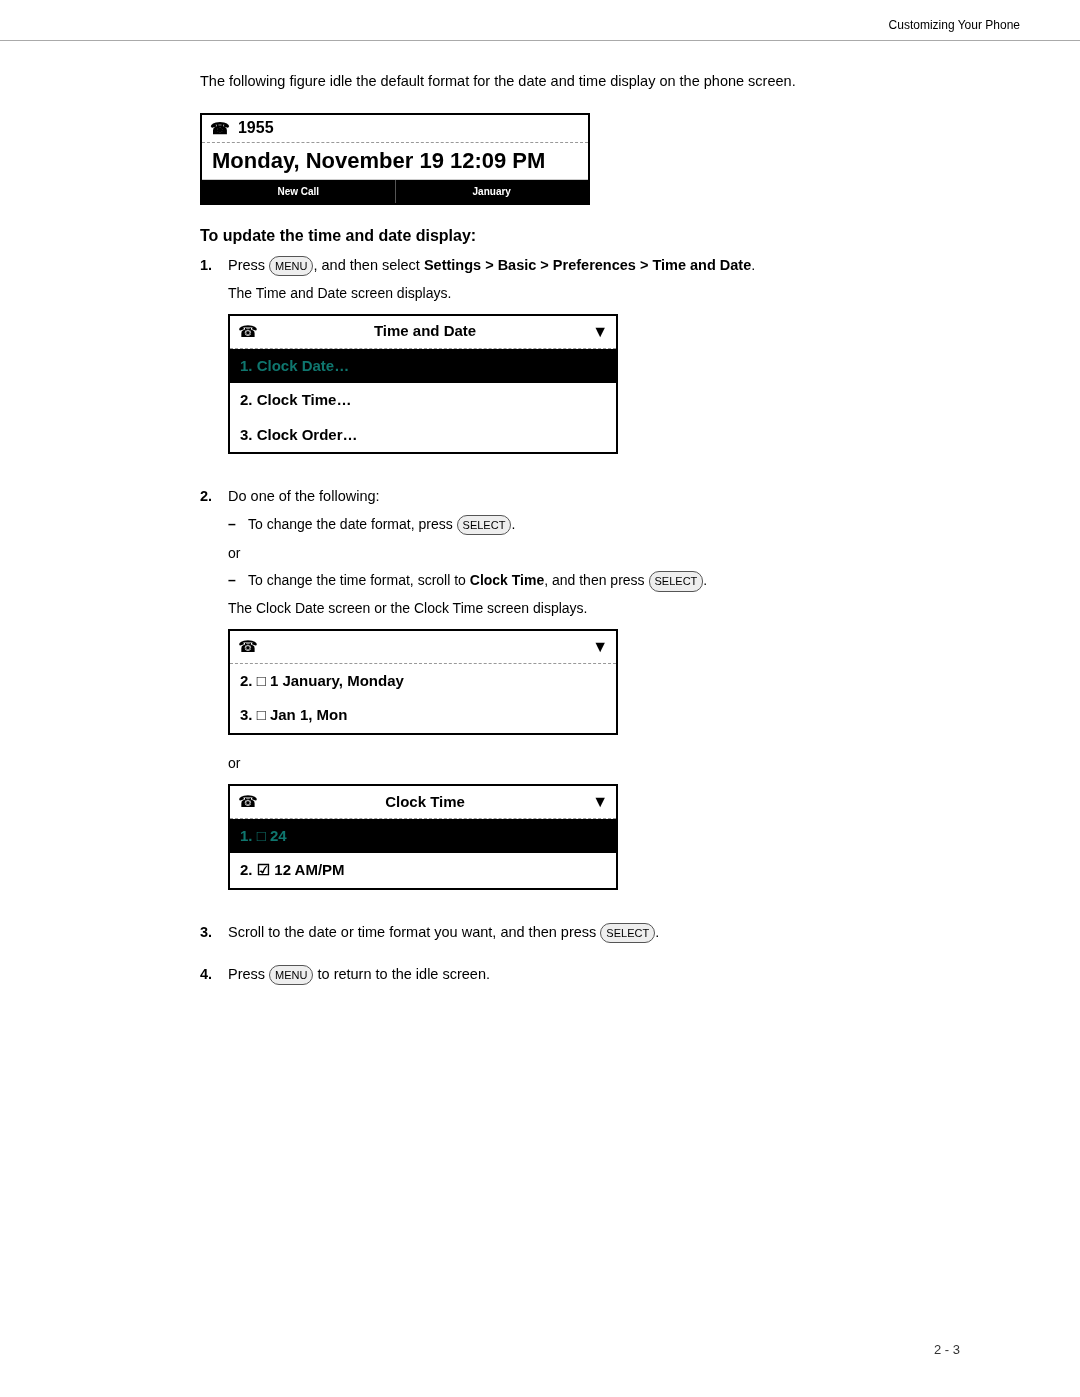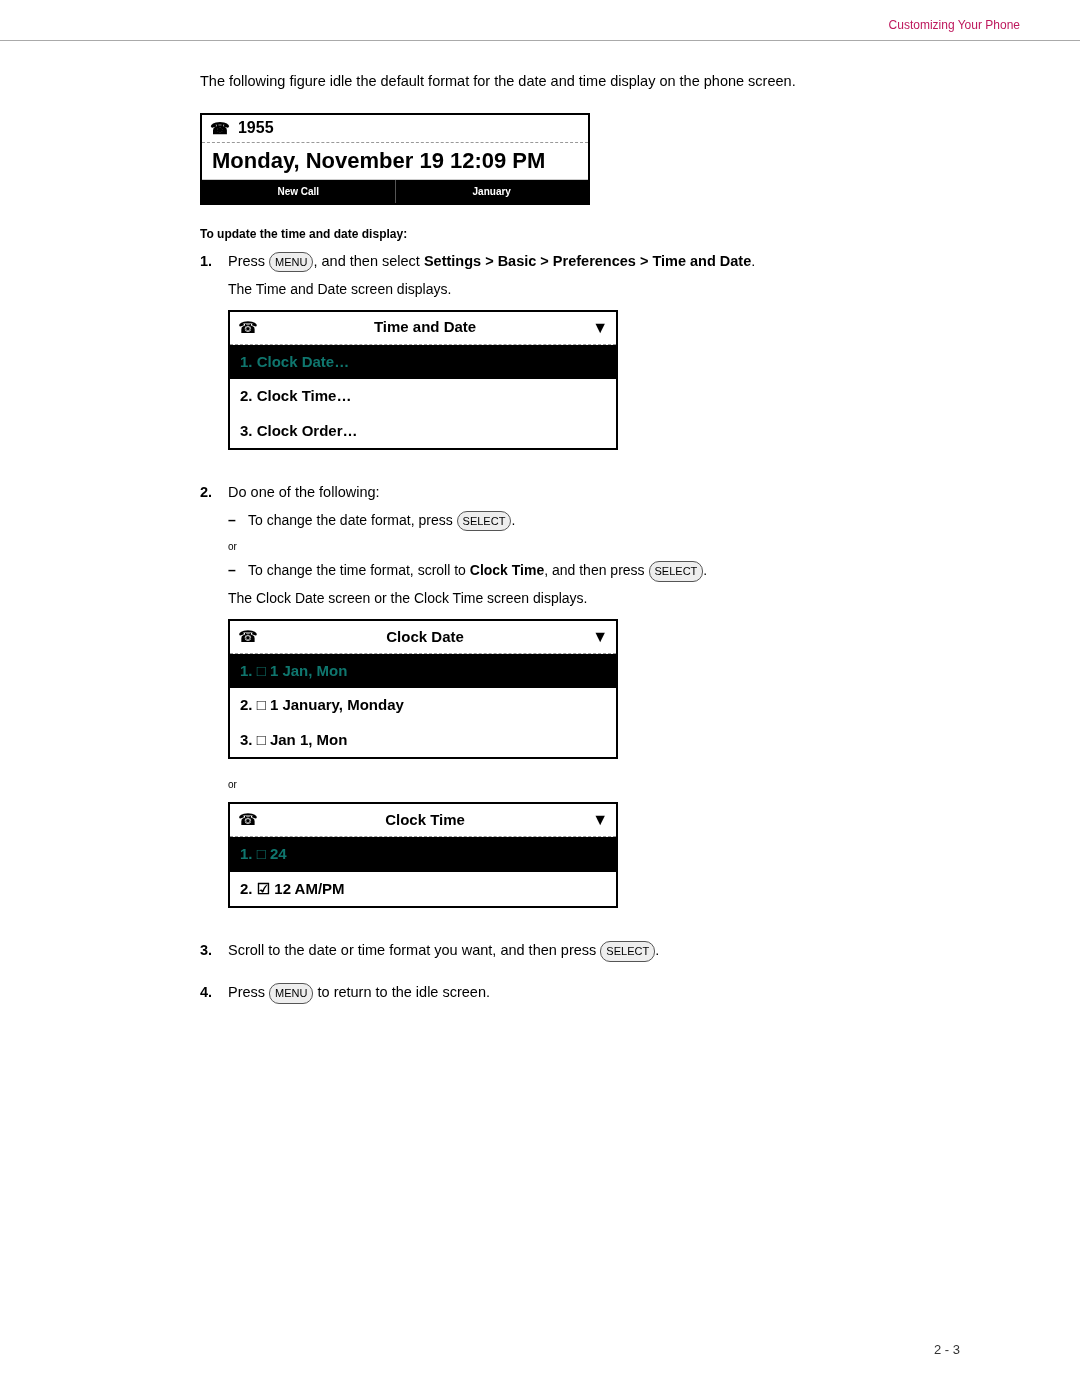--- a/index.html
+++ b/index.html
@@ -12,21 +12,21 @@
       min-height: 1397px;
       position: relative;
     }
 
     .page-header {
       display: flex;
       justify-content: flex-end;
       padding: 18px 60px 8px 44px;
       border-bottom: 1.5px solid #aaa;
       font-size: 12px;
-      color: #be185d;
+      color: #000000;
       font-family: Arial, sans-serif;
     }
 
     .page-content {
       padding: 30px 120px 60px 200px;
     }
 
     .intro-text {
       font-size: 14.5px;
       line-height: 1.5;
@@ -79,21 +79,21 @@
       font-weight: bold;
       font-size: 10px;
       font-family: Arial, sans-serif;
       border-right: 1px solid #555;
     }
     .screen-btn:last-child { border-right: none; }
 
     
     .section-heading {
       font-weight: bold;
-      font-size: 12px;
+      font-size: 16px;
       font-family: Arial, sans-serif;
       margin-bottom: 10px;
     }
 
     .step-item {
       display: flex;
       gap: 12px;
       margin-bottom: 14px;
       font-size: 14.5px;
       font-family: Arial, sans-serif;
@@ -110,21 +110,21 @@
     .step-body p { margin-bottom: 6px; }
 
     .sub-text {
       font-size: 14px;
       font-family: Arial, sans-serif;
       margin-bottom: 8px;
       line-height: 1.5;
     }
 
     .or-text {
-      font-size: 10px;
+      font-size: 14px;
       font-family: Arial, sans-serif;
       margin: 8px 0;
     }
 
     
     .dash-item {
       display: flex;
       gap: 8px;
       margin-bottom: 6px;
       font-size: 14px;
@@ -267,24 +267,22 @@
       <div class="dash-item">
         <span class="dash">–</span>
         <span>To change the time format, scroll to <b>Clock Time</b>, and then press <span class="key-btn">SELECT</span>.</span>
       </div>
 
       <p class="sub-text">The Clock Date screen or the Clock Time screen displays.</p>
 
       <div class="menu-screen">
         <div class="menu-header">
           <span class="phone-icon">☎</span>
-          <span class="menu-title">Clock Date</span>
           <span class="arrow-down">▼</span>
         </div>
-        <div class="menu-item selected">1. □ 1 Jan, Mon</div>
         <div class="menu-item normal">2. □ 1 January, Monday</div>
         <div class="menu-item normal">3. □ Jan 1, Mon</div>
       </div>
 
       <p class="or-text">or</p>
 
       <div class="menu-screen">
         <div class="menu-header">
           <span class="phone-icon">☎</span>
           <span class="menu-title">Clock Time</span>

